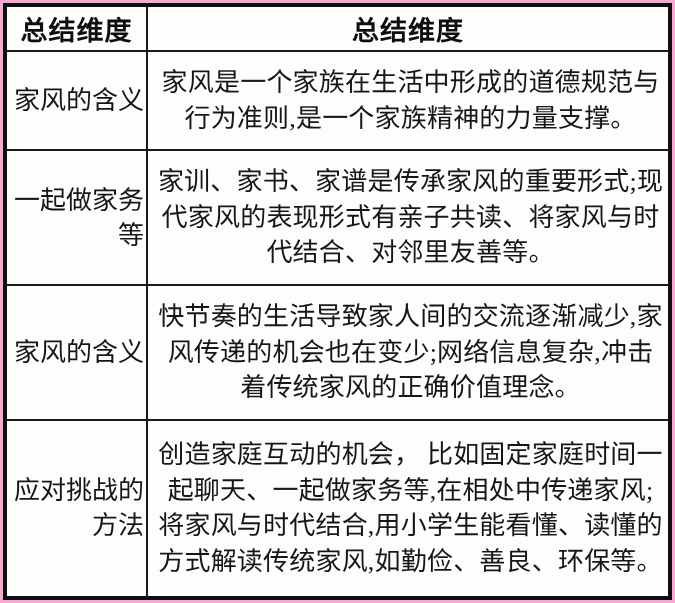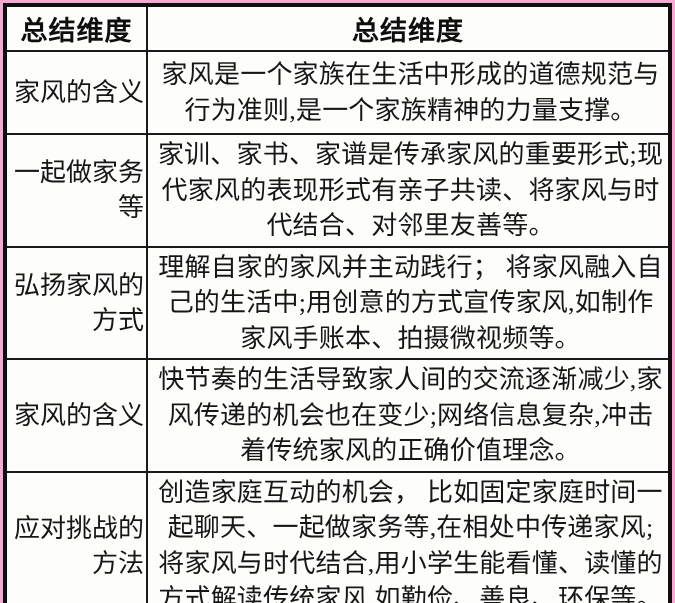--- a/index.html
+++ b/index.html
@@ -75,24 +75,20 @@
     </thead>
     <tbody>
       <tr class="row-1">
         <td class="dimension-cell">家风的含义</td>
         <td class="content-cell">家风是一个家族在生活中形成的道德规范与行为准则,是一个家族精神的力量支撑。</td>
       </tr>
       <tr class="row-2">
         <td class="dimension-cell">一起做家务等</td>
         <td class="content-cell">家训、家书、家谱是传承家风的重要形式;现代家风的表现形式有亲子共读、将家风与时代结合、对邻里友善等。</td>
       </tr>
-      <tr class="row-3">
-        <td class="dimension-cell">弘扬家风的方式</td>
-        <td class="content-cell">理解自家的家风并主动践行； 将家风融入自己的生活中;用创意的方式宣传家风,如制作家风手账本、拍摄微视频等。</td>
-      </tr>
       <tr class="row-4">
         <td class="dimension-cell">家风的含义</td>
         <td class="content-cell">快节奏的生活导致家人间的交流逐渐减少,家风传递的机会也在变少;网络信息复杂,冲击着传统家风的正确价值理念。</td>
       </tr>
       <tr class="row-5">
         <td class="dimension-cell">应对挑战的方法</td>
         <td class="content-cell">创造家庭互动的机会， 比如固定家庭时间一起聊天、一起做家务等,在相处中传递家风;将家风与时代结合,用小学生能看懂、读懂的方式解读传统家风,如勤俭、善良、环保等。</td>
       </tr>
     </tbody>
   </table>

